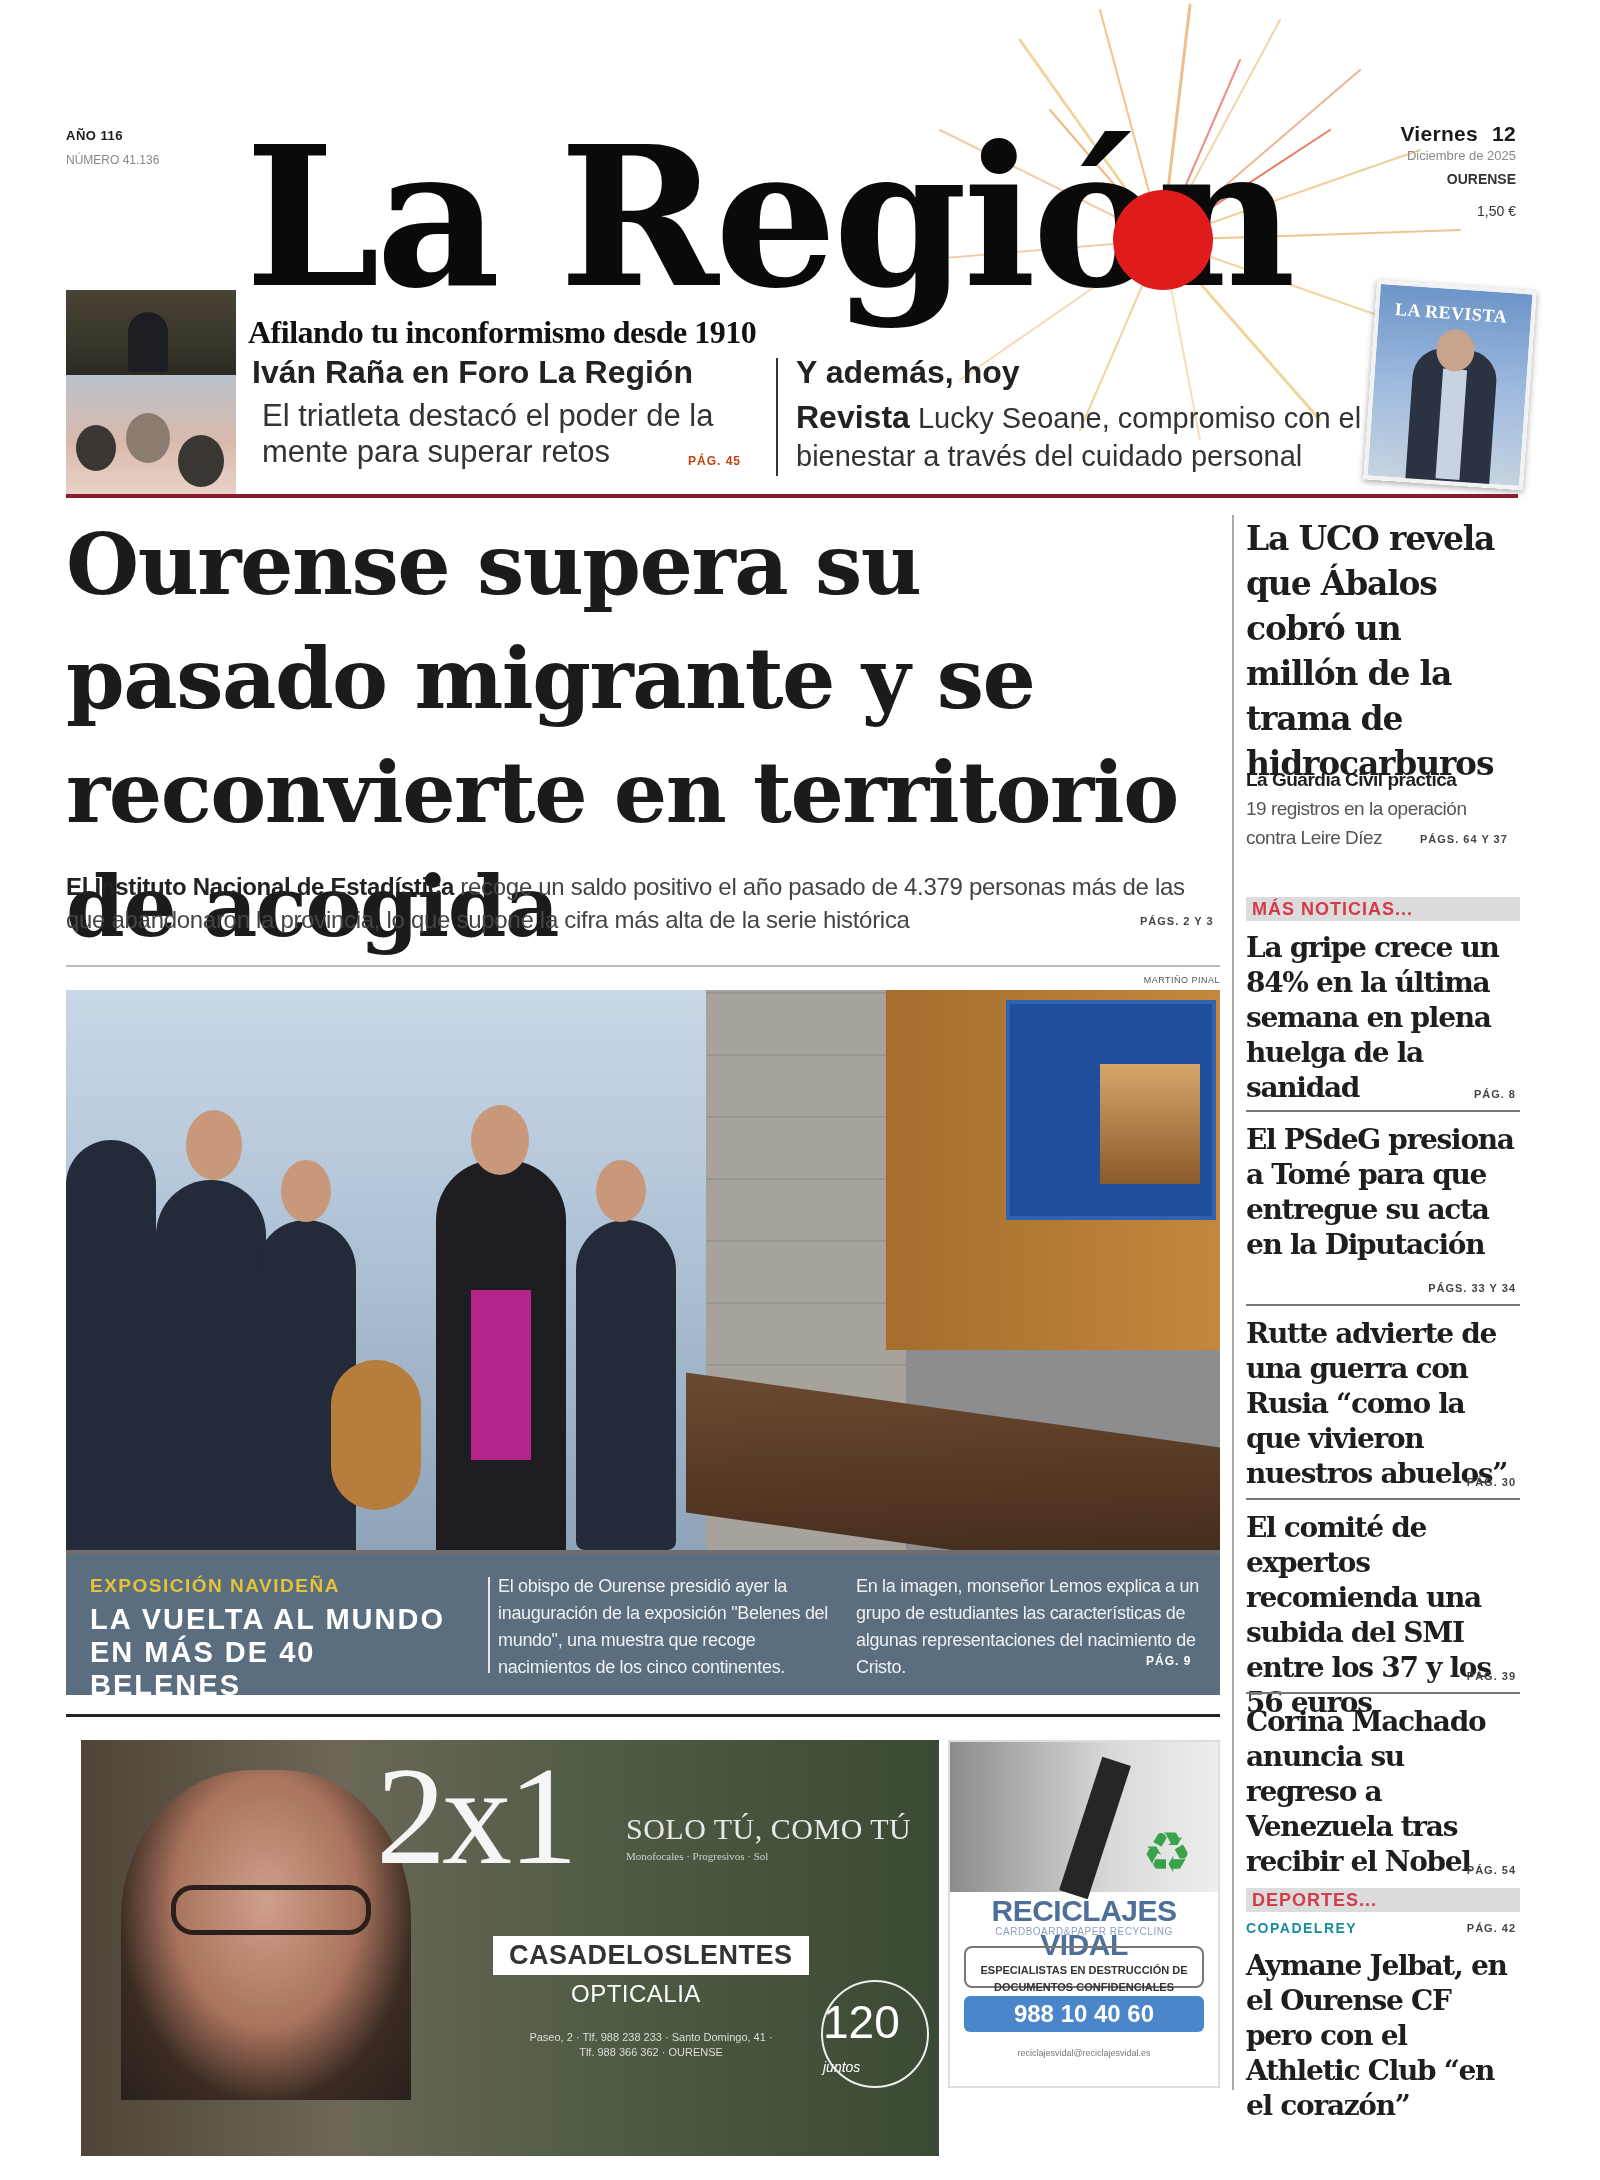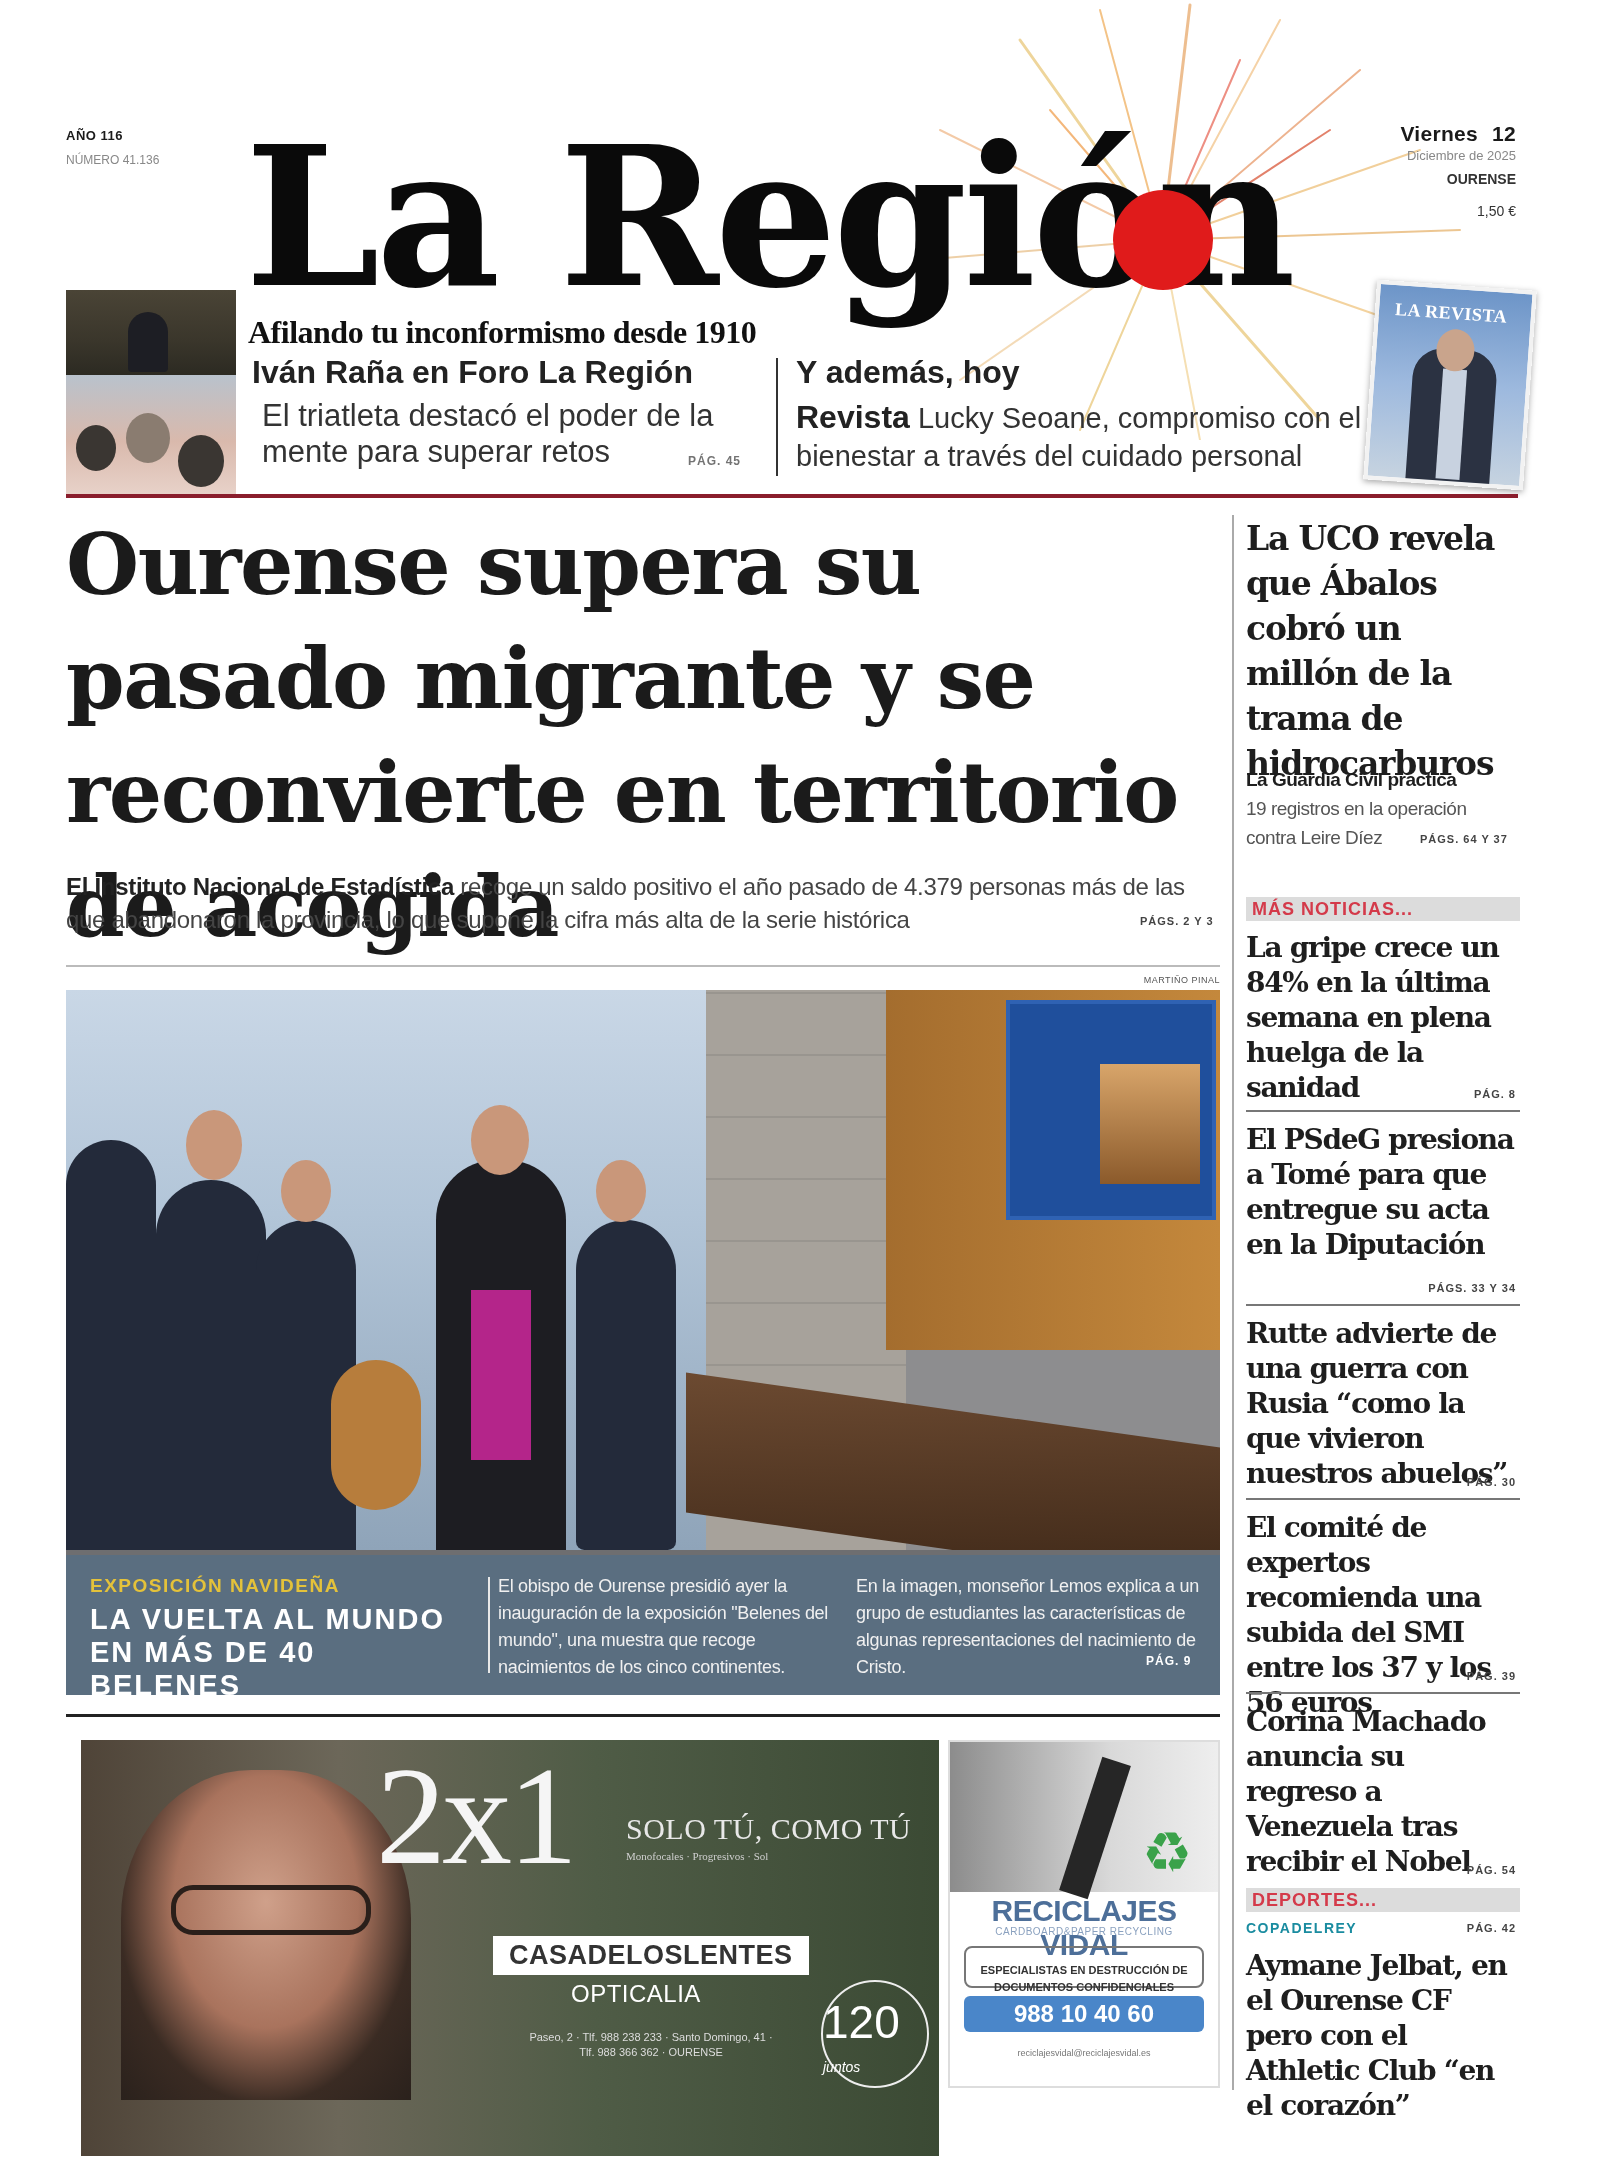--- a/index.html
+++ b/index.html
@@ -24,21 +24,21 @@
   .tagline { left: 248px; top: 314px; font-family: "Liberation Serif", serif; font-weight: bold; font-size: 32px; color: #111; letter-spacing: -0.5px; text-align: right; }
 
   .thumb { left: 66px; top: 290px; width: 170px; height: 205px; overflow: hidden; }
   .thumb .t1 { height: 85px; background: linear-gradient(180deg,#4a4436 0%,#3a362b 60%,#2c2a22 100%); position: relative; }
   .thumb .t1::after { content: ""; position: absolute; left: 62px; top: 22px; width: 40px; height: 60px; border-radius: 20px 20px 4px 4px; background: #1d1e24; }
   .thumb .t2 { height: 120px; background: linear-gradient(180deg,#b9c2cc 0%,#d9b9ac 55%,#e8d2c9 100%); position: relative; }
   .thumb .t2 span { position: absolute; border-radius: 50%; background: #3a3632; }
 
   .teaser-l-title { left: 252px; top: 354px; font-size: 32px; font-weight: bold; color: #222; }
   .teaser-l-body { left: 252px; top: 398px; width: 500px; font-size: 31px; line-height: 36px; color: #333; margin-left: 10px; }
-  .teaser-l-pag { left: 688px; top: 454px; font-size: 12px; font-weight: bold; color: #737373; letter-spacing: 1px; }
+  .teaser-l-pag { left: 688px; top: 454px; font-size: 12px; font-weight: bold; color: #c2410c; letter-spacing: 1px; }
   .vsep-top { left: 776px; top: 358px; width: 2px; height: 118px; background: #333; }
   .teaser-r-title { left: 796px; top: 354px; font-size: 32px; font-weight: bold; color: #222; }
   .teaser-r-body { left: 796px; top: 398px; width: 570px; font-size: 29px; line-height: 38px; color: #333; }
   .teaser-r-body b { font-size: 32px; color: #222; }
   .magazine { left: 1370px; top: 285px; width: 160px; height: 200px; transform: rotate(4deg); background: linear-gradient(180deg,#6d95c8 0%,#9db9de 50%,#c6d3e0 100%); border: 4px solid #f2f2f2; box-shadow: 0 2px 6px rgba(0,0,0,0.35); overflow: hidden; }
   .magazine .mag-title { position: absolute; left: 16px; top: 14px; font-family: "Liberation Serif", serif; font-weight: bold; color: #fff; font-size: 18px; letter-spacing: 0.5px; }
   .magazine .mag-figure { position: absolute; left: 38px; top: 60px; width: 84px; height: 140px; background: #2b3242; border-radius: 30px 30px 0 0; }
   .magazine .mag-head { position: absolute; left: 60px; top: 40px; width: 38px; height: 42px; background: #c9a48c; border-radius: 50%; }
   .magazine .mag-shirt { position: absolute; left: 68px; top: 80px; width: 24px; height: 110px; background: #c8d2e0; }
 

